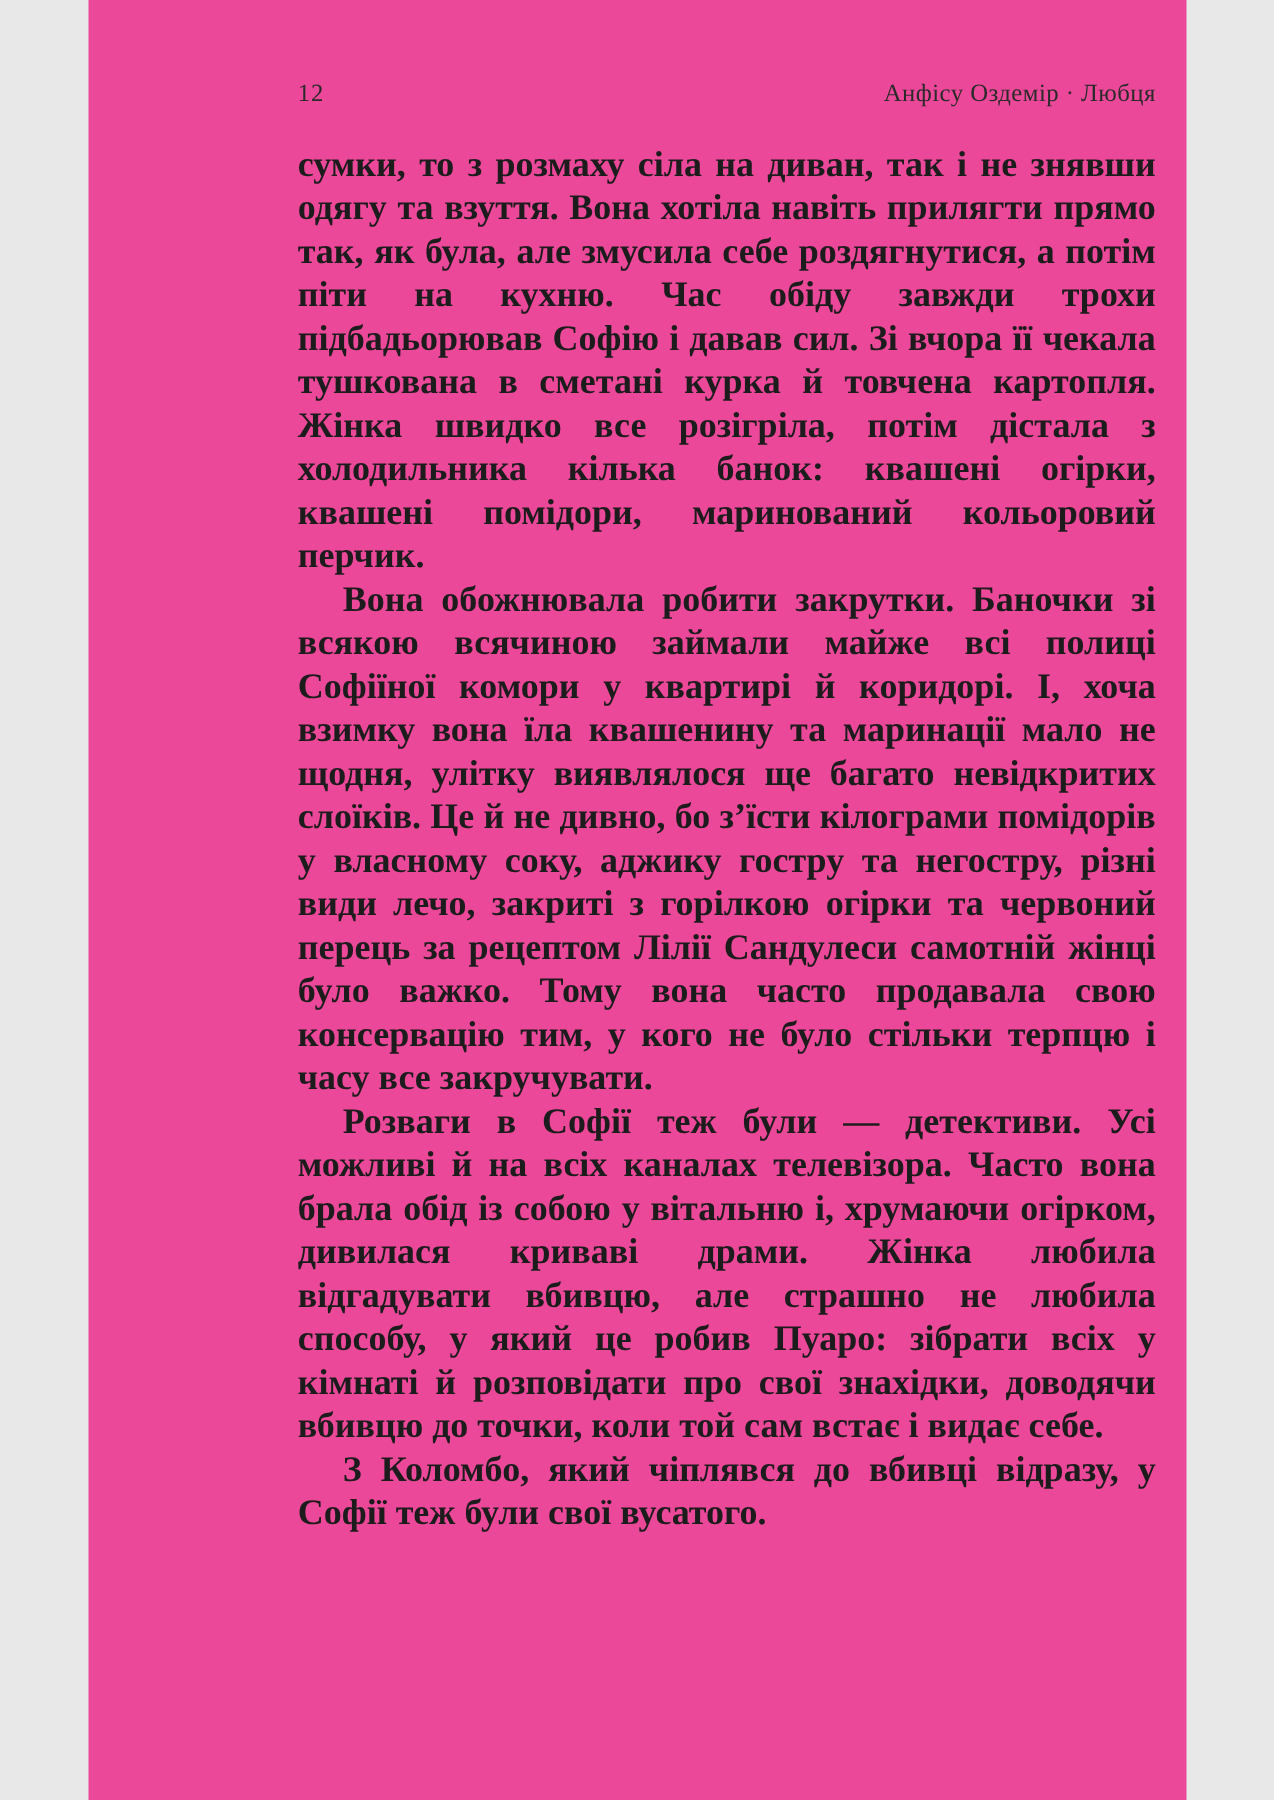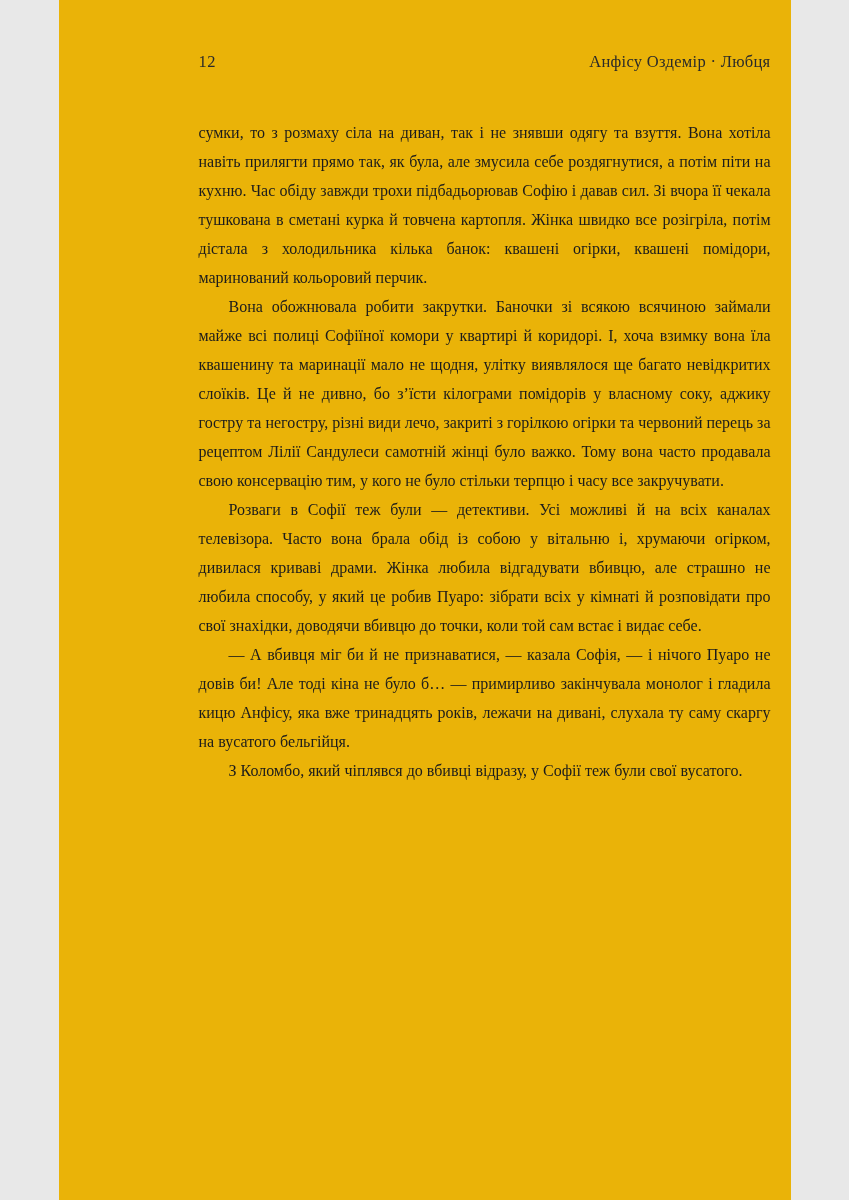--- a/index.html
+++ b/index.html
@@ -5,21 +5,21 @@
     html, body {
       margin: 0;
       padding: 0;
       background: #e8e8e8;
     }
     .page {
       position: relative;
       width: 732px;
       height: 1200px;
       margin: 0 auto;
-      background: #eab308;
+      background: #ec4899;
       overflow: hidden;
       font-family: "Liberation Serif", "DejaVu Serif", serif;
       color: #1c1c1c;
     }
     .text-block {
       position: absolute;
       left: 140px;
       top: 52px;
       width: 572px;
     }
@@ -30,25 +30,26 @@
       font-size: 16.5px;
       color: #2a2a2a;
     }
     .running-header .page-number {
       letter-spacing: 0.5px;
     }
     .running-header .running-title {
       letter-spacing: 0.3px;
     }
     .body-text {
-      margin-top: 46px;
-      font-size: 16px;
+      margin-top: 24px;
+      font-size: 24px;
       line-height: 29px;
       text-align: justify;
       text-justify: inter-word;
+      font-weight: bold;
     }
     .body-text p {
       margin: 0;
       padding: 0;
       text-indent: 30px;
     }
     .body-text p.no-indent {
       text-indent: 0;
     }
   </style>
@@ -60,18 +61,17 @@
 
     <div class="running-header">
       <span class="page-number">12</span>
       <span class="running-title">Анфісу Оздемір · Любця</span>
     </div>
 
     <div class="body-text">
       <p class="no-indent">сумки, то з розмаху сіла на диван, так і не знявши одягу та взуття. Вона хотіла навіть прилягти прямо так, як була, але змусила себе роздягнутися, а потім піти на кухню. Час обіду завжди трохи підбадьорював Софію і давав сил. Зі вчора її чекала тушкована в сметані курка й товчена картопля. Жінка швидко все розігріла, потім дістала з холодильника кілька банок: квашені огірки, квашені помідори, маринований кольоровий перчик.</p>
       <p>Вона обожнювала робити закрутки. Баночки зі всякою всячиною займали майже всі полиці Софіїної комори у квартирі й коридорі. І, хоча взимку вона їла квашенину та маринації мало не щодня, улітку виявлялося ще багато невідкритих слоїків. Це й не дивно, бо з’їсти кілограми помідорів у власному соку, аджику гостру та негостру, різні види лечо, закриті з горілкою огірки та червоний перець за рецептом Лілії Сандулеси самотній жінці було важко. Тому вона часто продавала свою консервацію тим, у кого не було стільки терпцю і часу все закручувати.</p>
       <p>Розваги в Софії теж були — детективи. Усі можливі й на всіх каналах телевізора. Часто вона брала обід із собою у вітальню і, хрумаючи огірком, дивилася криваві драми. Жінка любила відгадувати вбивцю, але страшно не любила способу, у який це робив Пуаро: зібрати всіх у кімнаті й розповідати про свої знахідки, доводячи вбивцю до точки, коли той сам встає і видає себе.</p>
-      <p>— А вбивця міг би й не признаватися, — казала Софія, — і нічого Пуаро не довів би! Але тоді кіна не було б… — примирливо закінчувала монолог і гладила кицю Анфісу, яка вже тринадцять років, лежачи на дивані, слухала ту саму скаргу на вусатого бельгійця.</p>
       <p>З Коломбо, який чіплявся до вбивці відразу, у Софії теж були свої вусатого.</p>
     </div>
 
   </div>
 </div>
 
 </body></html>

